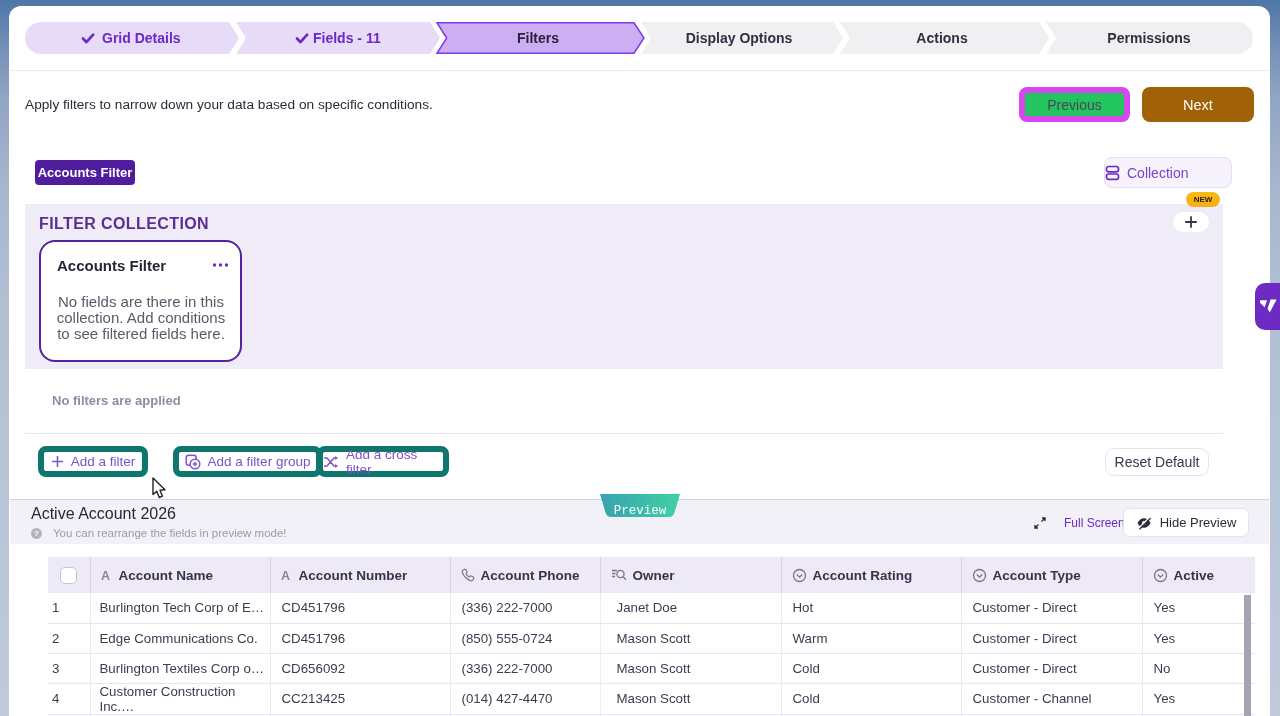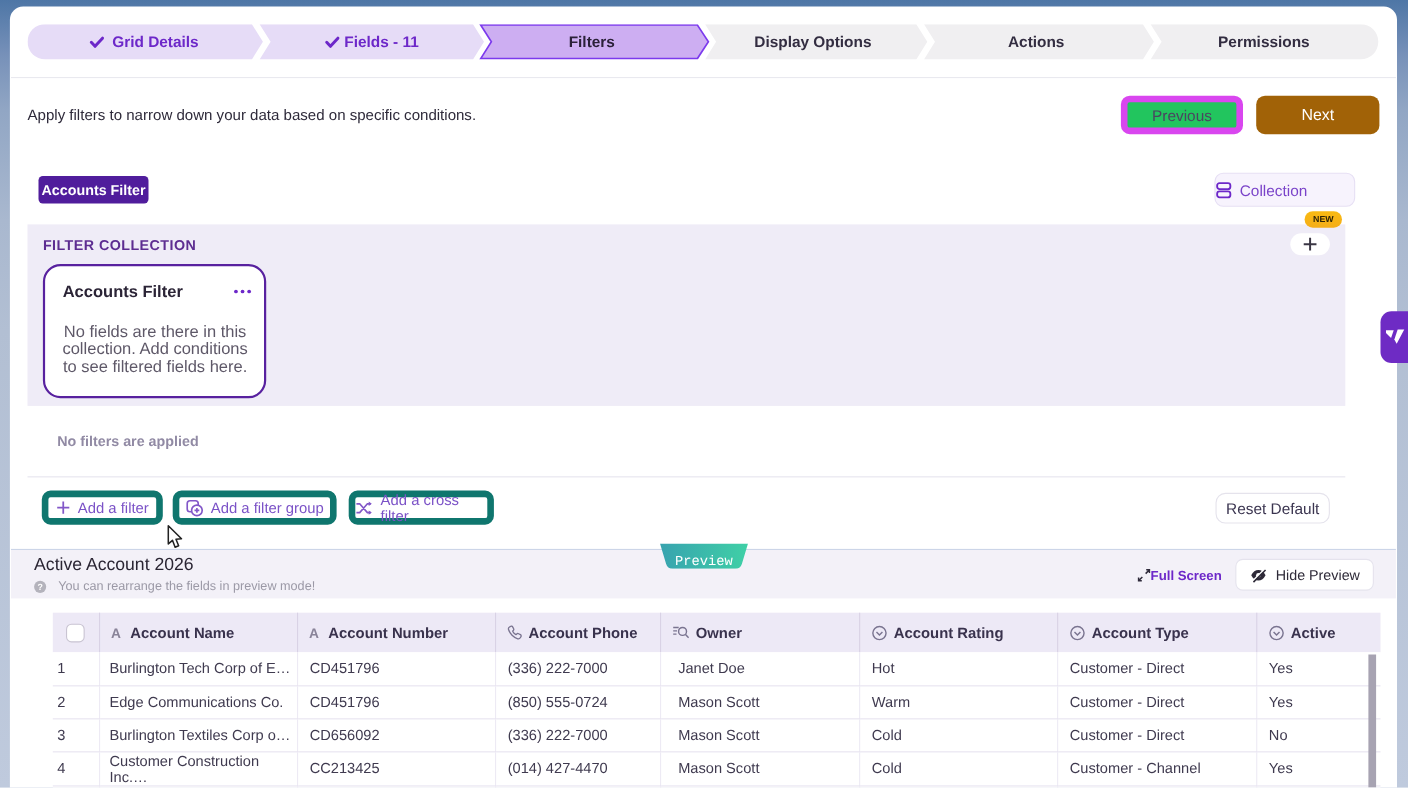--- a/index.html
+++ b/index.html
@@ -20,41 +20,41 @@
 
   .btn-prev { left:1019px; top:87px; width:111px; height:35px; border:6px solid #d946ef; border-radius:8px; background:#22c55e; color:#4b4560; font-size:14px; display:flex; align-items:center; justify-content:center; }
   .btn-next { left:1142px; top:87px; width:112px; height:35px; border-radius:8px; background:#a16207; color:#fff; font-size:14.5px; display:flex; align-items:center; justify-content:center; }
 
   .af-badge { left:35px; top:160px; width:100px; height:25px; border-radius:4px; background:#501d9c; color:#fff; font-size:13px; font-weight:bold; display:flex; align-items:center; justify-content:center; }
 
   .btn-collection { left:1104px; top:157px; width:128px; height:31px; border-radius:8px; background:#f7f3fd; border:1px solid #e6dff4; color:#7a43c9; font-size:14px; display:flex; align-items:center; justify-content:flex-start; gap:7px; }
   .new-badge { left:1186px; top:150px; width:34px; height:15px; border-radius:8px; background:linear-gradient(180deg,#f9ba12,#f5ae19); color:#2d2305; font-size:8px; font-weight:bold; display:flex; align-items:center; justify-content:center; z-index:3;margin-top:42px; }
 
   .panel { left:25px; top:204px; width:1198px; height:165px; background:#efecf7; }
-  .panel-title { left:39px; top:215px; font-size:13px; letter-spacing:0.4px; color:#5d2d91; font-weight:bold; }
+  .panel-title { left:39px; top:215px; font-size:16px; letter-spacing:0.4px; color:#5d2d91; font-weight:bold; }
   .fcard { left:39px; top:240px; width:203px; height:122px; border:2px solid #58219f; border-radius:16px; background:#fff; }
   .fcard-title { left:57px; top:257px; font-size:15px; font-weight:bold; color:#2b2436; }
   .fcard-body { left:52px; top:294px; width:178px; font-size:15px; color:#5e5868; line-height:16px; text-align:center; }
   .plus-pill { left:1173px; top:212px; width:36px; height:20px; border-radius:10px; background:#fff; display:flex; align-items:center; justify-content:center; }
 
   .nofilters { left:52px; top:393px; font-size:13px; font-weight:bold; color:#918aa4; }
 
   .fbtn { height:31px; border:6px solid #0f766e; border-radius:8px; background:#fff; color:#7b52c7; font-size:13.5px; display:flex; align-items:center; justify-content:center; gap:7px; top:446px; }
   .fbtn1 { left:38px;  width:110px; }
-  .fbtn2 { left:157px; width:149px; }
+  .fbtn2 { left:173px; width:149px; }
   .fbtn3 { left:317px; width:132px; }
   .btn-reset { left:1105px; top:448px; width:104px; height:28px; border:1px solid #e5e3ec; border-radius:9px; background:#fff; color:#3b3550; font-size:14px; display:flex; align-items:center; justify-content:center; }
 
   
   .pv-line { left:10px; top:499px; width:1259px; height:1px; background:#ccd5e8; }
   .pv-head { left:10px; top:500px; width:1259px; height:44px; background:#f3f1f8; }
   .pv-title { left:31px; top:505px; font-size:16px; font-weight:500; color:#2a2533; }
   .pv-info { left:31px; top:528px; width:11px; height:11px; border-radius:50%; background:#b4b3bc; color:#fff; font-size:8px; font-weight:bold; display:flex; align-items:center; justify-content:center; }
   .pv-sub { left:53px; top:527px; font-size:11.5px; color:#9b99a6; }
-  .pv-full { left:1034px; top:516px; font-size:12px; font-weight:bold; color:#6d28c9; display:flex; align-items:center; gap:0; }
+  .pv-full { left:1034px; top:516px; font-size:12px; font-weight:normal; color:#6d28c9; display:flex; align-items:center; gap:18px; }
   .btn-hide { left:1123px; top:508px; width:126px; height:29px; border:1px solid #e5e3ed; border-radius:7px; background:#fff; color:#2e2a38; font-size:13px; display:flex; align-items:center; justify-content:center; gap:8px; }
 
   .ribbon { left:600px; top:494px; width:80px; height:23px; z-index:2; }
   .ribbon-txt { left:600px; top:494px; width:80px; height:34px; z-index:3; color:#fff; font-size:12.5px; display:flex; align-items:center; justify-content:center;font-family:Liberation Mono, monospace; }
 
   
   table.grid { position:absolute; left:48px; top:557px; border-collapse:collapse; table-layout:fixed; font-size:13.3px; color:#3f3a4f; }
   table.grid col.c0{width:42px} table.grid col.c1{width:180px} table.grid col.c2{width:180px}
   table.grid col.c3{width:150px} table.grid col.c4{width:181px} table.grid col.c5{width:180px}
   table.grid col.c6{width:181px} table.grid col.c7{width:113px}

